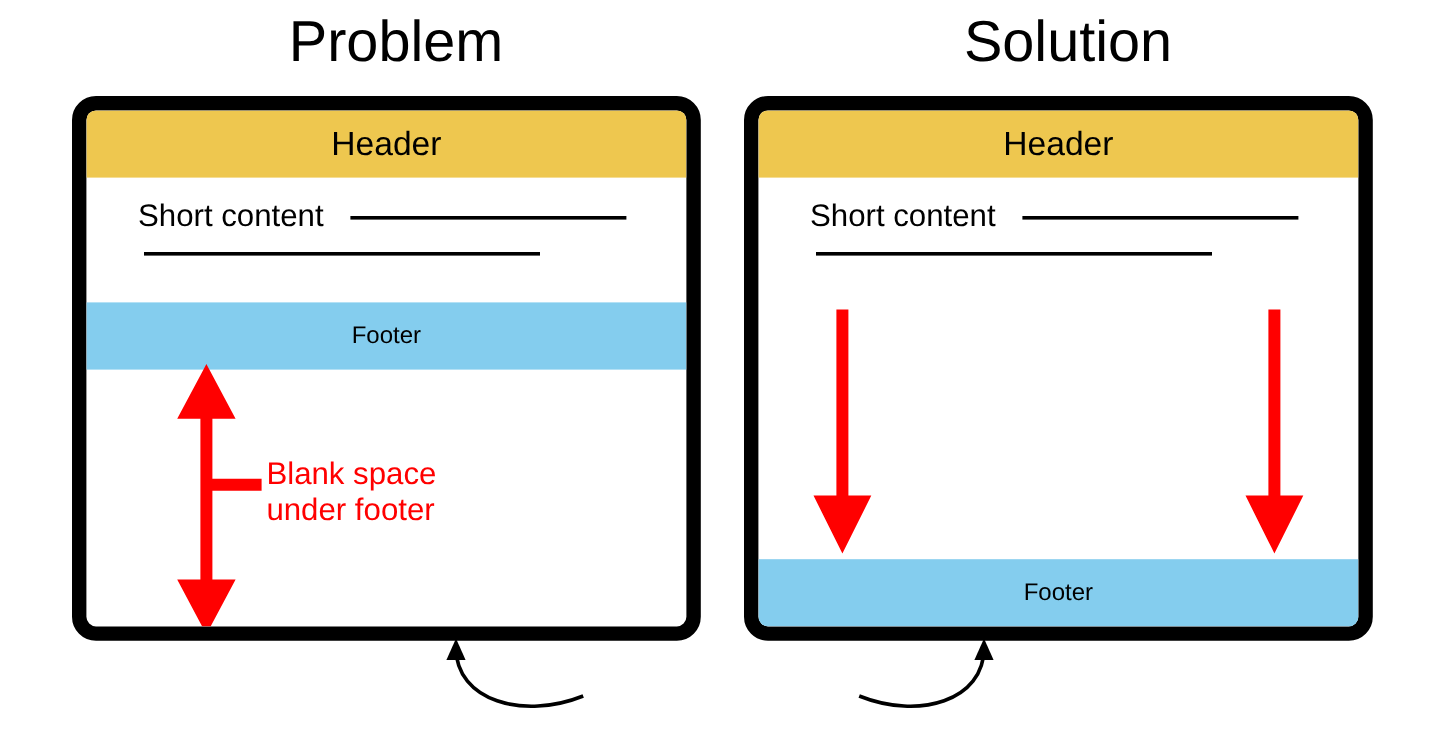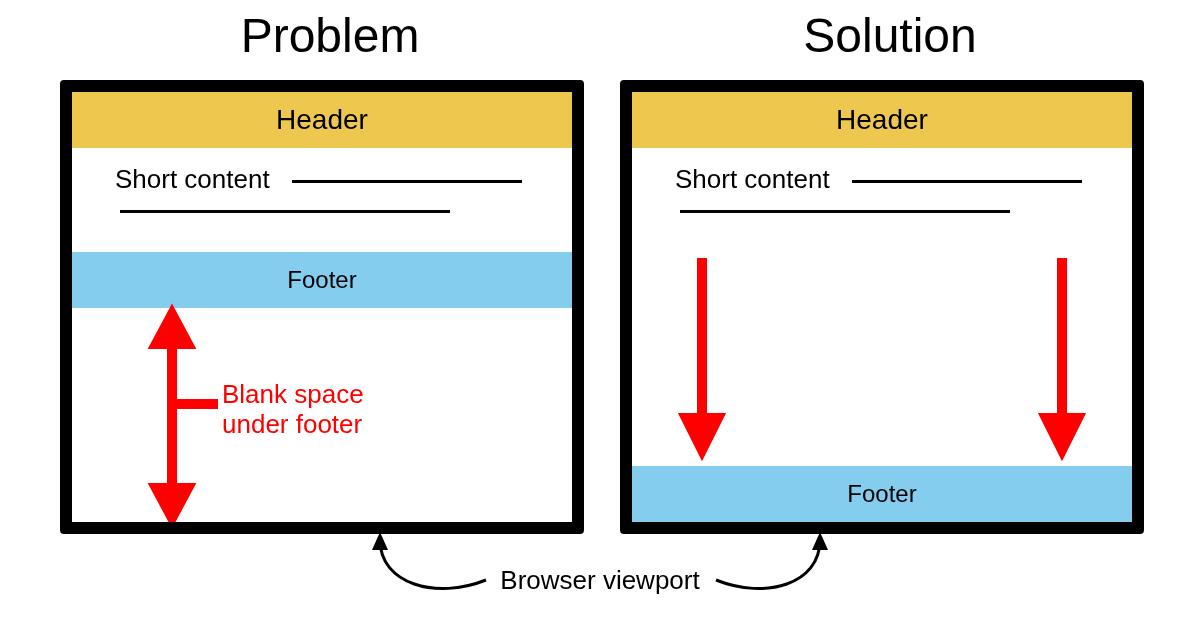--- a/index.html
+++ b/index.html
@@ -1,27 +1,27 @@
 <!DOCTYPE html>
 <html><head>
 <meta charset="utf-8">
 <style>
   html,body{margin:0;padding:0;width:1200px;height:630px;background:#fff;font-family:Helvetica,Arial,sans-serif;color:#000}
   .stage{position:relative;width:1200px;height:630px}
   .title{position:absolute;top:8px;width:520px;text-align:center;font-size:48px;font-weight:400}
   .title.left{left:70px}
   .title.right{left:630px}
-  .panel{position:absolute;top:80px;width:500px;height:430px;border:12px solid #000;border-radius:4px;background:#fff;overflow:hidden}
+  .panel{position:absolute;top:80px;width:500px;height:430px;border:12px solid #000;border-radius:20px;background:#fff;overflow:hidden}
   .panel.left{left:60px}
   .panel.right{left:620px}
   .hdr{position:absolute;left:0;right:0;top:0;height:56px;background:#eec74f;display:flex;align-items:center;justify-content:center;font-size:28px}
   .content{position:absolute;left:0;right:0;top:56px;}
   .sc{position:absolute;left:43px;font-size:26px}
   .rule{position:absolute;height:3px;background:#000}
-  .ftr{position:absolute;left:0;right:0;height:56px;background:#84cdee;display:flex;align-items:center;justify-content:center;font-size:24px}
+  .ftr{position:absolute;left:0;right:0;height:56px;background:#84cdee;display:flex;align-items:center;justify-content:center;font-size:20px}
   .ann{position:absolute;color:#ff0000;font-size:26px;line-height:1.15}
   .caption{position:absolute;bottom:34px;left:0;right:0;text-align:center;font-size:26px}
   svg.ov{position:absolute;left:0;top:0;pointer-events:none}
 </style>
 </head>
 <body>
 <div class="stage">
 
   <div class="title right">Solution</div>
   <div class="title left">Problem</div>
@@ -69,21 +69,20 @@
     <svg class="ov" width="500" height="430">
       <g stroke="#ff0000" stroke-width="10" fill="#ff0000">
         <line x1="70" y1="166" x2="70" y2="340"></line>
         <polygon points="70,358 54,326 86,326"></polygon>
         <line x1="430" y1="166" x2="430" y2="340"></line>
         <polygon points="430,358 414,326 446,326"></polygon>
       </g>
     </svg>
   </div>
 
-  <div class="caption">Browser viewport</div>
   <svg class="ov" width="1200" height="630">
     <g fill="none" stroke="#000" stroke-width="3">
       <path d="M486,580 C436,600 380,584 380,540"></path>
       <path d="M716,580 C766,600 820,584 820,540"></path>
     </g>
     <g fill="#000">
       <polygon points="380,532 372,550 388,550"></polygon>
       <polygon points="820,532 812,550 828,550"></polygon>
     </g>
   </svg>

